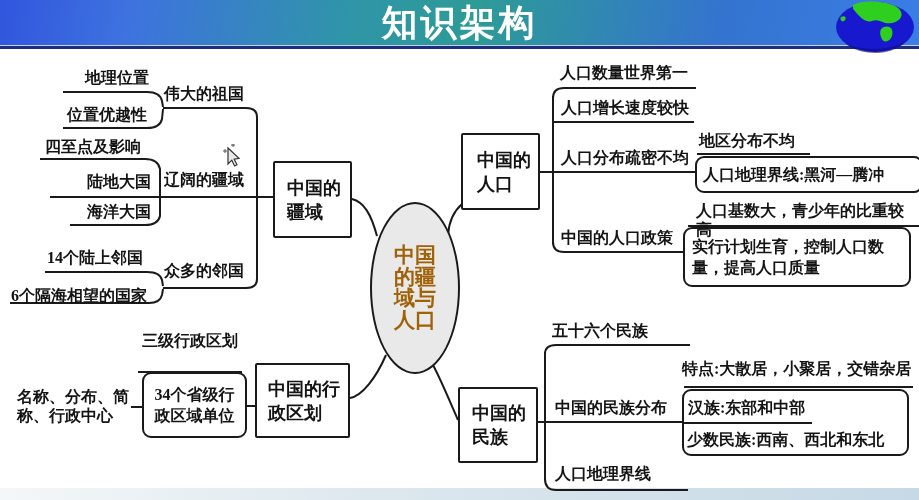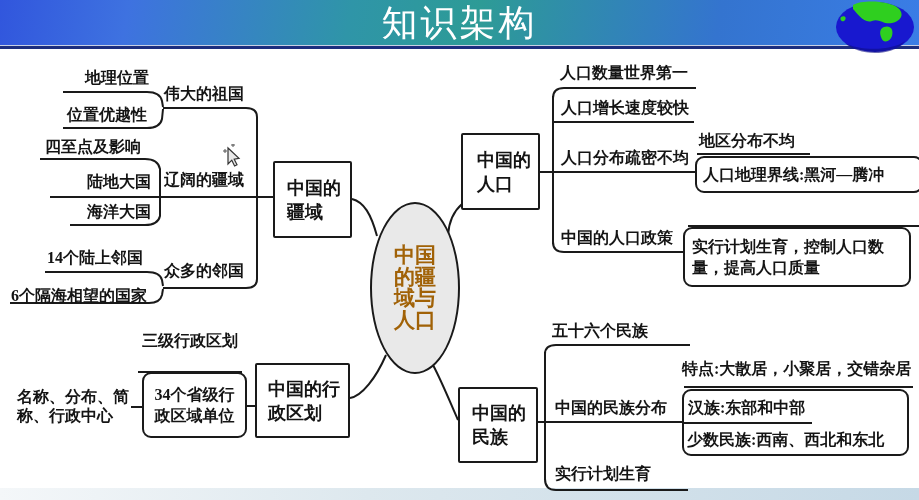--- a/index.html
+++ b/index.html
@@ -2,21 +2,21 @@
 <html style="--canvas-bg: #ffffff; --header-blue-left: #3156dd; --header-teal: #2d9b96; --header-blue-right: #3a7de6; --header-rule-navy: #1c2e7e; --header-title-color: #ffffff; --line-color: #1a1a1a; --node-fill: #ffffff; --root-fill: #e9e9e9; --footer-left: #f4f7f9; --footer-right: #c6d9e6; --globe-sea: #1818cf; --globe-land: #2fcf1f;"><head>
 <meta charset="utf-8">
 <style>
   html,body{margin:0;padding:0;background:#666;}
   .stage{position:relative;width:919px;height:500px;overflow:hidden;background:var(--canvas-bg,#fff);
          font-family:"Liberation Serif","DejaVu Serif",serif;}
   
   .header{position:absolute;left:0;top:0;width:919px;height:45px;
           background:linear-gradient(100deg,var(--header-blue-left) 0%,#3e72e0 14%,#2f95a8 38%,var(--header-teal) 52%,#3474cf 78%,var(--header-blue-right) 100%);
           display:flex;align-items:center;justify-content:center;z-index:6;}
-  .title{font-family:"Liberation Sans","DejaVu Sans",sans-serif;font-weight:normal;font-size:36px;
+  .title{font-family:"Liberation Sans","DejaVu Sans",sans-serif;font-weight:bold;font-size:36px;
          color:var(--header-title-color);letter-spacing:3px;line-height:45px;}
   .rule-light{position:absolute;left:0;top:45px;width:919px;height:1px;background:#c7d0e4;z-index:6;}
   .rule-navy{position:absolute;left:0;top:46px;width:919px;height:3px;background:var(--header-rule-navy);z-index:6;}
   .globe{position:absolute;right:4px;top:1px;width:80px;height:52px;z-index:7;}
   
   .footer-strip{position:absolute;left:0;top:488px;width:919px;height:12px;z-index:0;
           background:linear-gradient(90deg,var(--footer-left) 0%,#dde8ee 40%,var(--footer-right) 100%);}
   
   svg.lines{position:absolute;left:0;top:0;width:919px;height:500px;z-index:1;pointer-events:none;color:var(--line-color);}
   svg.lines path{stroke:currentColor;stroke-width:2;fill:none;stroke-linejoin:round;}
@@ -135,24 +135,25 @@
   <div class="lbl" style="left:11px;top:286px;">6个隔海相望的国家</div>
   <div class="lbl" style="left:142px;top:331px;">三级行政区划</div>
   <div class="lbl" style="left:17px;top:387px;">名称、分布、简
 称、行政中心</div>
 
   <div class="lbl" style="left:560px;top:63px;">人口数量世界第一</div>
   <div class="lbl" style="left:561px;top:98px;">人口增长速度较快</div>
   <div class="lbl" style="left:561px;top:148px;">人口分布疏密不均</div>
   <div class="lbl" style="left:699px;top:131px;">地区分布不均</div>
   <div class="lbl" style="left:561px;top:228px;">中国的人口政策</div>
+  <div class="lbl" style="left:696px;top:201px;">人口基数大，青少年的比重较高</div>
   <div class="lbl" style="left:552px;top:321px;">五十六个民族</div>
   <div class="lbl" style="left:555px;top:398px;">中国的民族分布</div>
   <div class="lbl" style="left:682px;top:359px;">特点:大散居，小聚居，交错杂居</div>
-  <div class="lbl" style="left:555px;top:464px;">实行计划生育</div>
+  <div class="lbl" style="left:555px;top:464px;">人口地理界线</div>
 
   <svg class="cursor" viewBox="0 0 20 24">
     <path d="M7 4 L7 20 L10.8 16.2 L13.6 22 L16 20.8 L13.2 15.2 L18 14.4 Z" fill="#e9e9e9" stroke="#333" stroke-width="1.2"></path>
     <path d="M2 7 h4 M4 5 v4 M10 1 h4 M12 -1 v4" stroke="#555" stroke-width="1"></path>
   </svg>
 
   <div class="footer-strip"></div>
 </div>
 
 </body></html>

